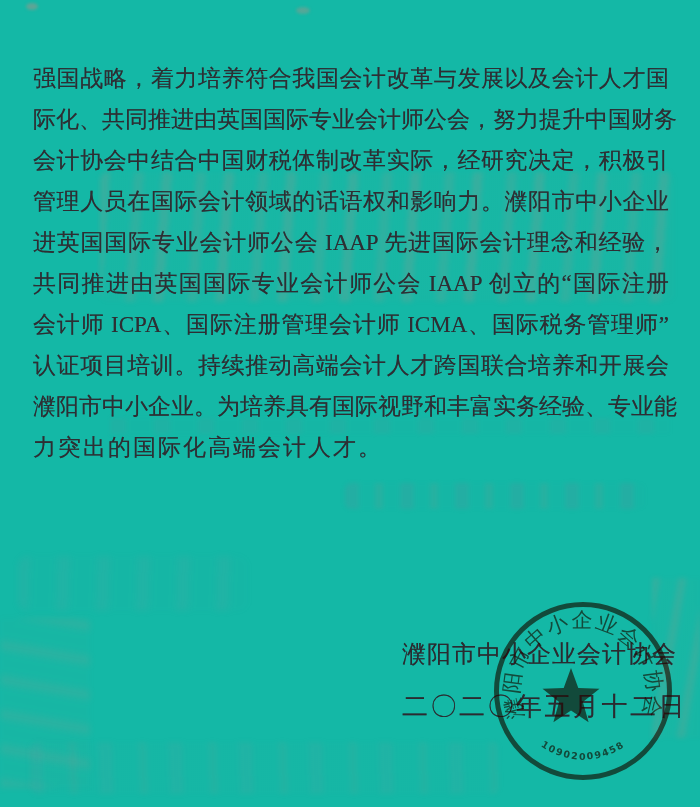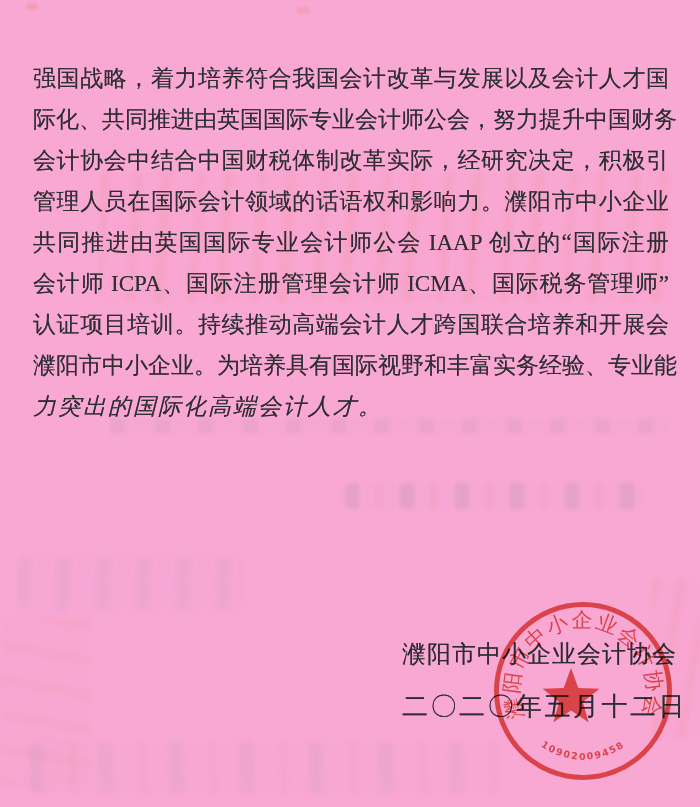--- a/index.html
+++ b/index.html
@@ -4,21 +4,21 @@
 <style>
   html, body {
     margin: 0;
     padding: 0;
     background: #ffffff;
   }
   .page {
     position: relative;
     width: 700px;
     height: 807px;
-    background: #f9a8d4;
+    background: #14b8a6;
     overflow: hidden;
     font-family: "Liberation Serif", serif;
   }
 
   
   .body-text {
     position: absolute;
     left: 33px;
     top: 58px;
     width: 636px;
@@ -29,21 +29,20 @@
     font-size: 23px;
     color: #2e2e33;
     text-align: justify;
     text-align-last: justify;
     white-space: nowrap;
     text-shadow: 0 0 0.5px rgba(40,40,45,0.55);
   }
   .line.short {
     text-align-last: left;
     letter-spacing: 2px;
-    font-style: italic;
   }
 
   
   .signature {
     position: absolute;
     top: 638px;
     right: 23px;
     font-size: 24px;
     letter-spacing: 1px;
     color: #2b2b30;
@@ -177,20 +176,21 @@
   <div class="bleed bleed-blob-left"></div>
   <div class="bleed bleed-edge-left"></div>
   <div class="bleed bleed-bottom"></div>
   <div class="bleed bleed-right"></div>
 
   <div class="body-text">
     <div class="line">强国战略，着力培养符合我国会计改革与发展以及会计人才国</div>
     <div class="line">际化、共同推进由英国国际专业会计师公会，努力提升中国财务</div>
     <div class="line">会计协会中结合中国财税体制改革实际，经研究决定，积极引</div>
     <div class="line">管理人员在国际会计领域的话语权和影响力。濮阳市中小企业</div>
+    <div class="line">进英国国际专业会计师公会 IAAP 先进国际会计理念和经验，</div>
     <div class="line">共同推进由英国国际专业会计师公会 IAAP 创立的“国际注册</div>
     <div class="line">会计师 ICPA、国际注册管理会计师 ICMA、国际税务管理师”</div>
     <div class="line">认证项目培训。持续推动高端会计人才跨国联合培养和开展会</div>
     <div class="line">濮阳市中小企业。为培养具有国际视野和丰富实务经验、专业能</div>
     <div class="line short">力突出的国际化高端会计人才。</div>
   </div>
 
   <div class="signature">濮阳市中小企业会计协会</div>
   <div class="sign-date">二〇二〇年五月十二日</div>
 

